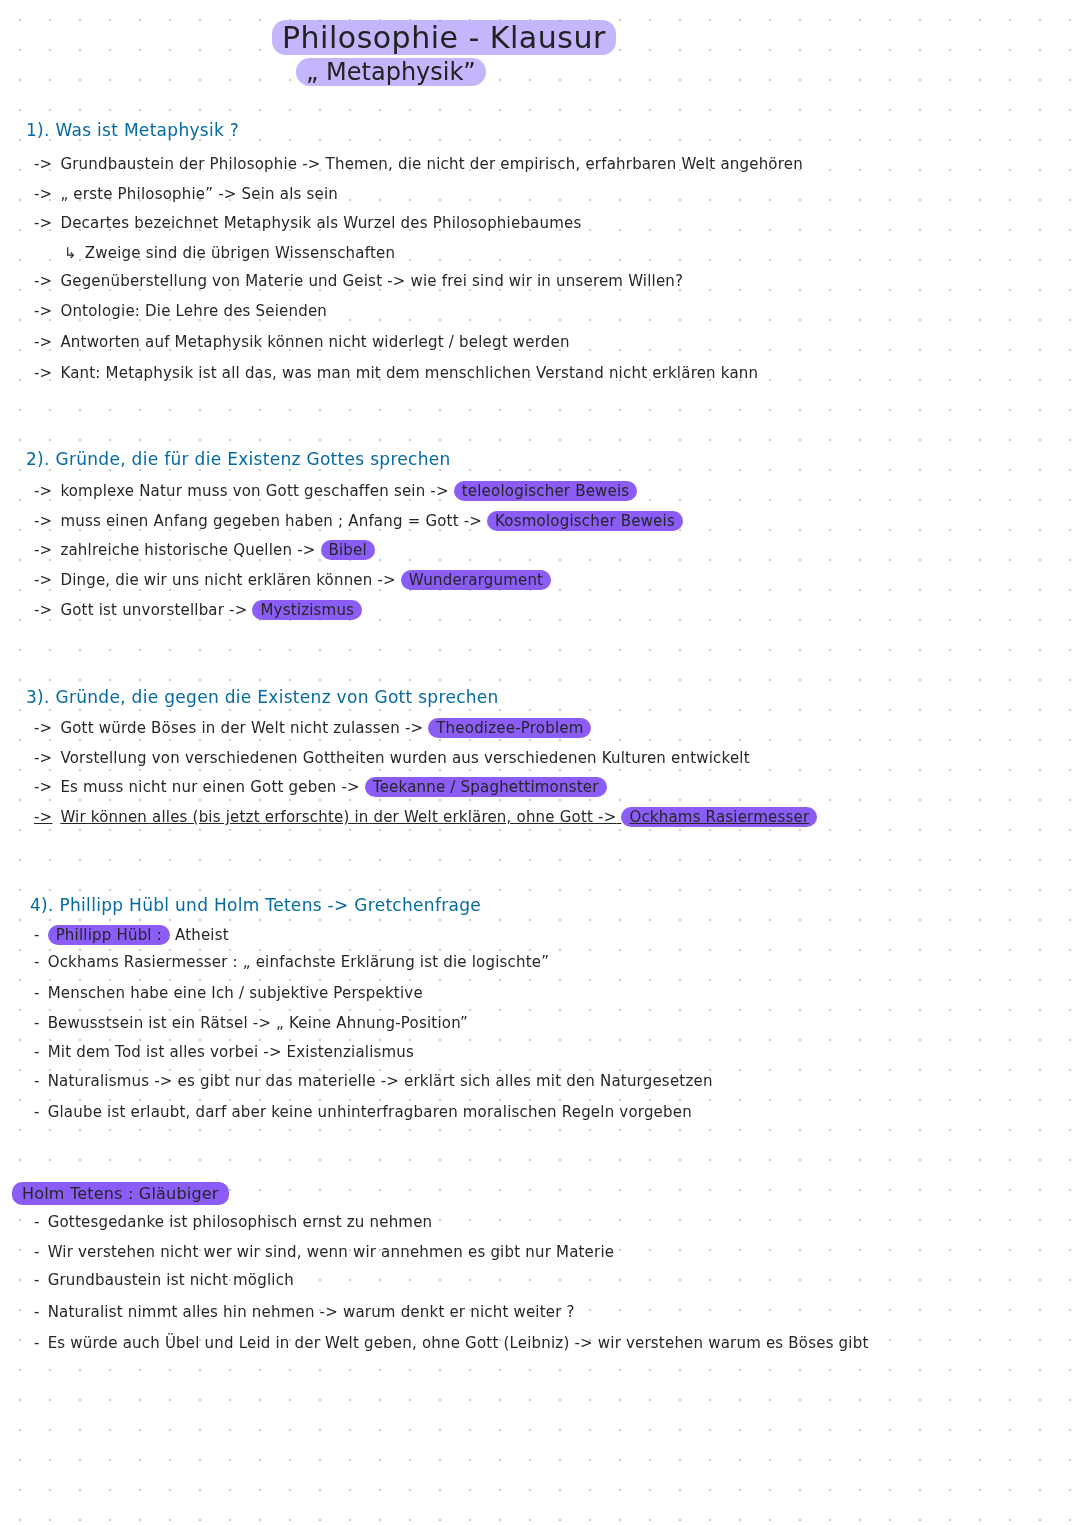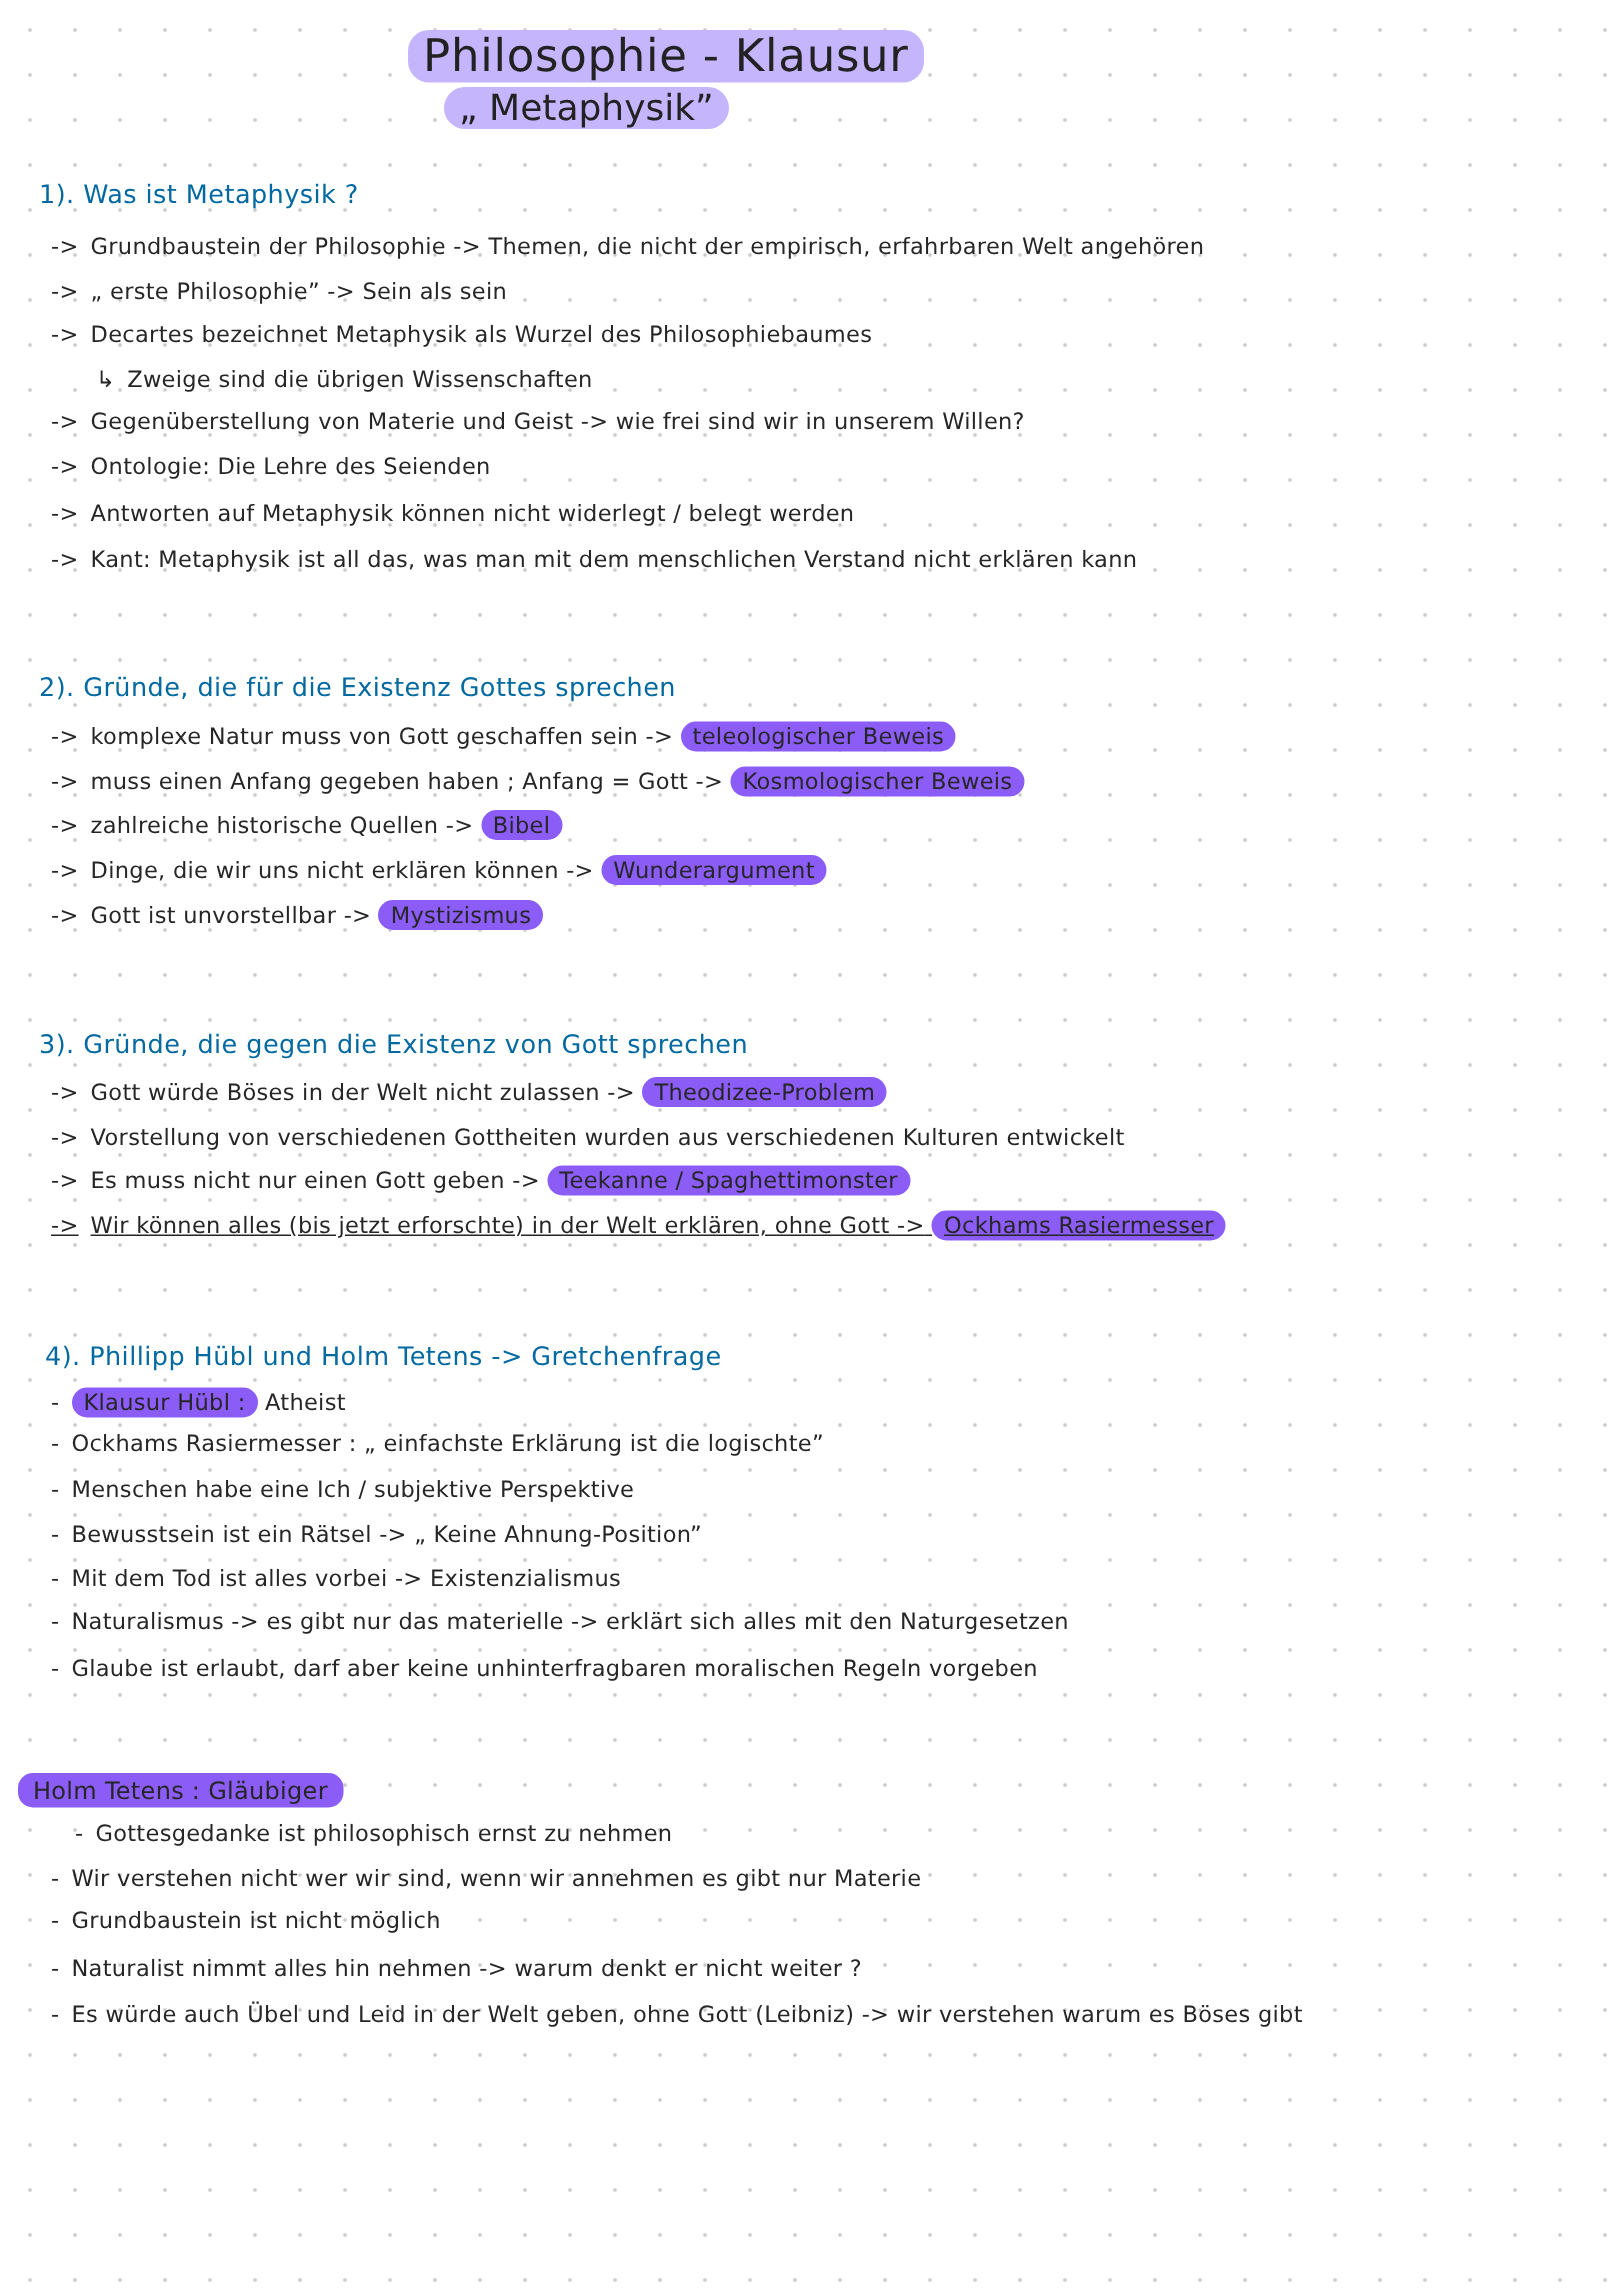--- a/index.html
+++ b/index.html
@@ -56,31 +56,31 @@
 <div>
   <div class="abs heading" style="left:26px; top:687px;">3). Gründe, die gegen die Existenz von Gott sprechen</div>
   <div class="abs line" style="left:34px; top:719px;"><span class="arrow">-&gt;</span><span>Gott würde Böses in der Welt nicht zulassen -&gt;</span> <span class="hl">Theodizee-Problem</span></div>
   <div class="abs line" style="left:34px; top:749px;"><span class="arrow">-&gt;</span><span>Vorstellung von verschiedenen Gottheiten wurden aus verschiedenen Kulturen entwickelt</span></div>
   <div class="abs line" style="left:34px; top:778px;"><span class="arrow">-&gt;</span><span>Es muss nicht nur einen Gott geben -&gt;</span> <span class="hl">Teekanne / Spaghettimonster</span></div>
   <div class="abs line" style="left:34px; top:808px;text-decoration:underline;"><span class="arrow">-&gt;</span><span>Wir können alles (bis jetzt erforschte) in der Welt erklären, ohne Gott -&gt;</span> <span class="hl">Ockhams Rasiermesser</span></div>
 </div>
 
 <div>
   <div class="abs heading" style="left:30px; top:895px;">4). Phillipp Hübl und Holm Tetens -&gt; Gretchenfrage</div>
-  <div class="abs line" style="left:34px; top:926px;"><span class="arrow">-</span><span class="hl">Klausur Hübl :</span> <span>Atheist</span></div>
+  <div class="abs line" style="left:34px; top:926px;"><span class="arrow">-</span><span class="hl">Phillipp Hübl :</span> <span>Atheist</span></div>
   <div class="abs line" style="left:34px; top:953px;"><span class="arrow">-</span><span>Ockhams Rasiermesser : „ einfachste Erklärung ist die logischte”</span></div>
   <div class="abs line" style="left:34px; top:984px;"><span class="arrow">-</span><span>Menschen habe eine Ich / subjektive Perspektive</span></div>
   <div class="abs line" style="left:34px; top:1014px;"><span class="arrow">-</span><span>Bewusstsein ist ein Rätsel -&gt; „ Keine Ahnung-Position”</span></div>
   <div class="abs line" style="left:34px; top:1043px;"><span class="arrow">-</span><span>Mit dem Tod ist alles vorbei -&gt; Existenzialismus</span></div>
   <div class="abs line" style="left:34px; top:1072px;"><span class="arrow">-</span><span>Naturalismus -&gt; es gibt nur das materielle -&gt; erklärt sich alles mit den Naturgesetzen</span></div>
   <div class="abs line" style="left:34px; top:1103px;"><span class="arrow">-</span><span>Glaube ist erlaubt, darf aber keine unhinterfragbaren moralischen Regeln vorgeben</span></div>
 </div>
 
 <div>
   <div class="abs line" style="left:12px; top:1184px; font-size:16px;">
     <span class="hl" style="padding:2px 10px;">Holm Tetens : Gläubiger</span>
   </div>
-  <div class="abs line" style="left:34px; top:1213px;margin-left:16px;"><span class="arrow">-</span><span>Gottesgedanke ist philosophisch ernst zu nehmen</span></div>
+  <div class="abs line" style="left:34px; top:1213px;"><span class="arrow">-</span><span>Gottesgedanke ist philosophisch ernst zu nehmen</span></div>
   <div class="abs line" style="left:34px; top:1243px;"><span class="arrow">-</span><span>Wir verstehen nicht wer wir sind, wenn wir annehmen es gibt nur Materie</span></div>
   <div class="abs line" style="left:34px; top:1271px;"><span class="arrow">-</span><span>Grundbaustein ist nicht möglich</span></div>
   <div class="abs line" style="left:34px; top:1303px;"><span class="arrow">-</span><span>Naturalist nimmt alles hin nehmen -&gt; warum denkt er nicht weiter ?</span></div>
   <div class="abs line" style="left:34px; top:1334px;"><span class="arrow">-</span><span>Es würde auch Übel und Leid in der Welt geben, ohne Gott (Leibniz) -&gt; wir verstehen warum es Böses gibt</span></div>
 </div>
 
 </body></html>

